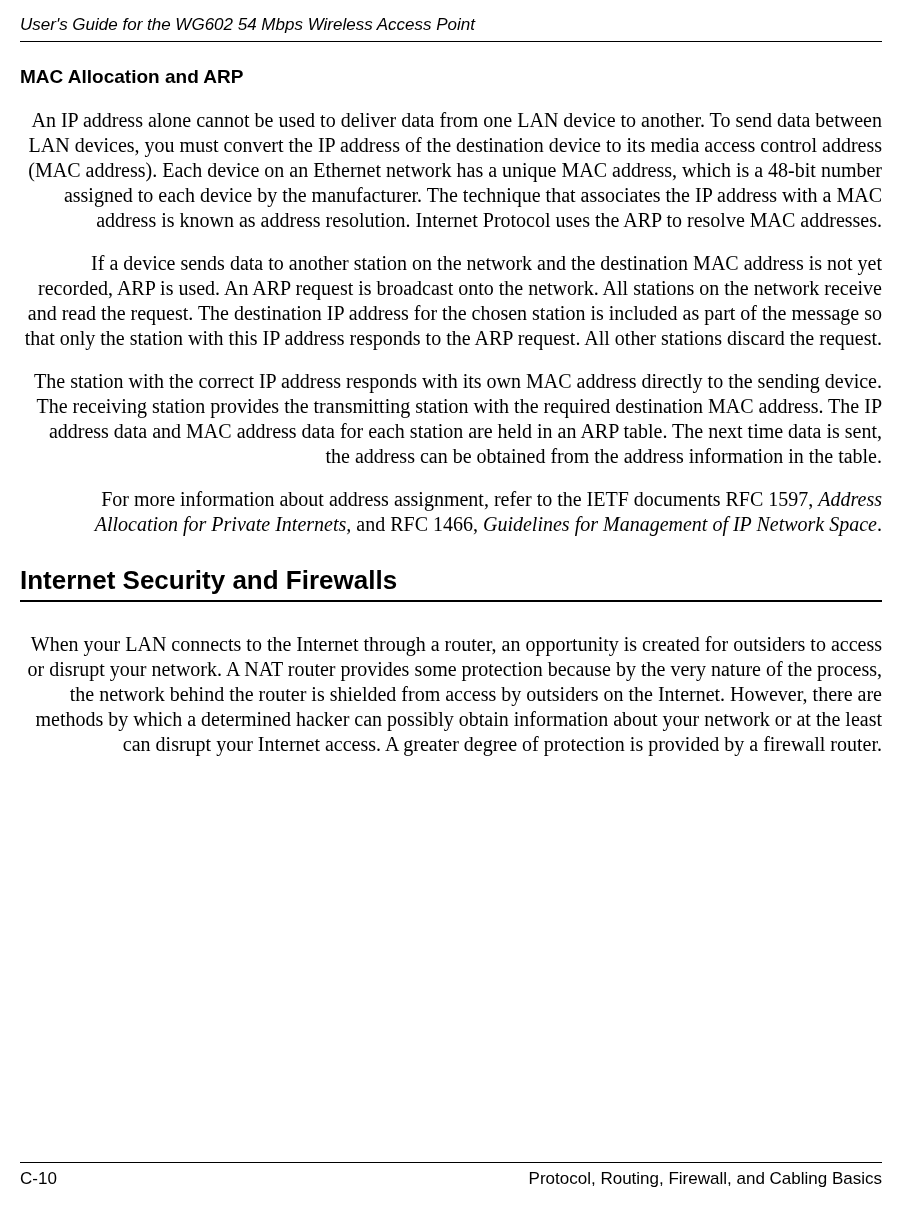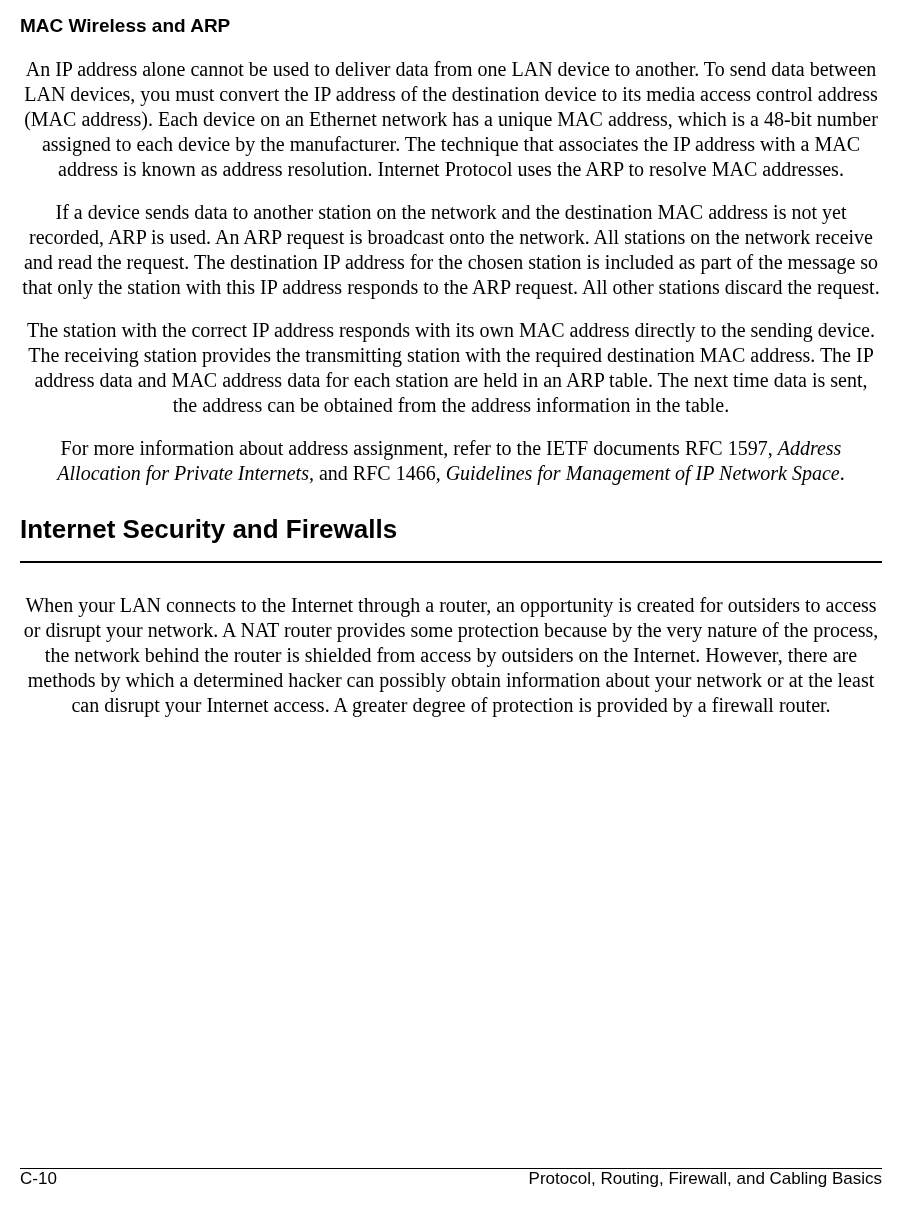--- a/index.html
+++ b/index.html
@@ -27,53 +27,55 @@
   .h3 {
     font-family: Arial, Helvetica, sans-serif;
     font-weight: bold;
     font-size: 19px;
     margin-bottom: 20px;
   }
   .para {
     font-size: 20px;
     line-height: 1.25;
     margin-bottom: 18px;
-    text-align: center;
+    text-align: right;
   }
   .h2 {
     font-family: Arial, Helvetica, sans-serif;
     font-weight: bold;
     font-size: 26px;
     border-bottom: 2px solid #000;
-    padding-bottom: 16px;
+    padding-bottom: 4px;
     margin-top: 28px;
     margin-bottom: 30px;
   }
   em.ital {
     font-style: italic;
   }
   .footer {
     position: absolute;
     bottom: 20px;
     left: 20px;
     right: 20px;
     border-top: 1px solid #000;
+    padding-top: 6px;
     font-family: Arial, Helvetica, sans-serif;
     font-size: 17px;
     display: flex;
     justify-content: space-between;
   }
 </style>
 </head>
 <body>
 
 <div class="page">
 
+  <div class="header-title">User's Guide for the WG602 54 Mbps Wireless Access Point</div>
 
-  <div class="h3">MAC Wireless and ARP</div>
+  <div class="h3">MAC Allocation and ARP</div>
 
   <div class="para">An IP address alone cannot be used to deliver data from one LAN device to another. To send data between LAN devices, you must convert the IP address of the destination device to its media access control address (MAC address). Each device on an Ethernet network has a unique MAC address, which is a 48-bit number assigned to each device by the manufacturer. The technique that associates the IP address with a MAC address is known as address resolution. Internet Protocol uses the ARP to resolve MAC addresses.</div>
   <div class="para">If a device sends data to another station on the network and the destination MAC address is not yet recorded, ARP is used. An ARP request is broadcast onto the network. All stations on the network receive and read the request. The destination IP address for the chosen station is included as part of the message so that only the station with this IP address responds to the ARP request. All other stations discard the request.</div>
   <div class="para">The station with the correct IP address responds with its own MAC address directly to the sending device. The receiving station provides the transmitting station with the required destination MAC address. The IP address data and MAC address data for each station are held in an ARP table. The next time data is sent, the address can be obtained from the address information in the table.</div>
 
   <div class="para">
     <span>For more information about address assignment, refer to the IETF documents RFC 1597, </span><em class="ital">Address Allocation for Private Internets,</em><span> and RFC 1466, </span><em class="ital">Guidelines for Management of IP Network Space</em><span>.</span>
   </div>
 
   <div class="h2">Internet Security and Firewalls</div>

